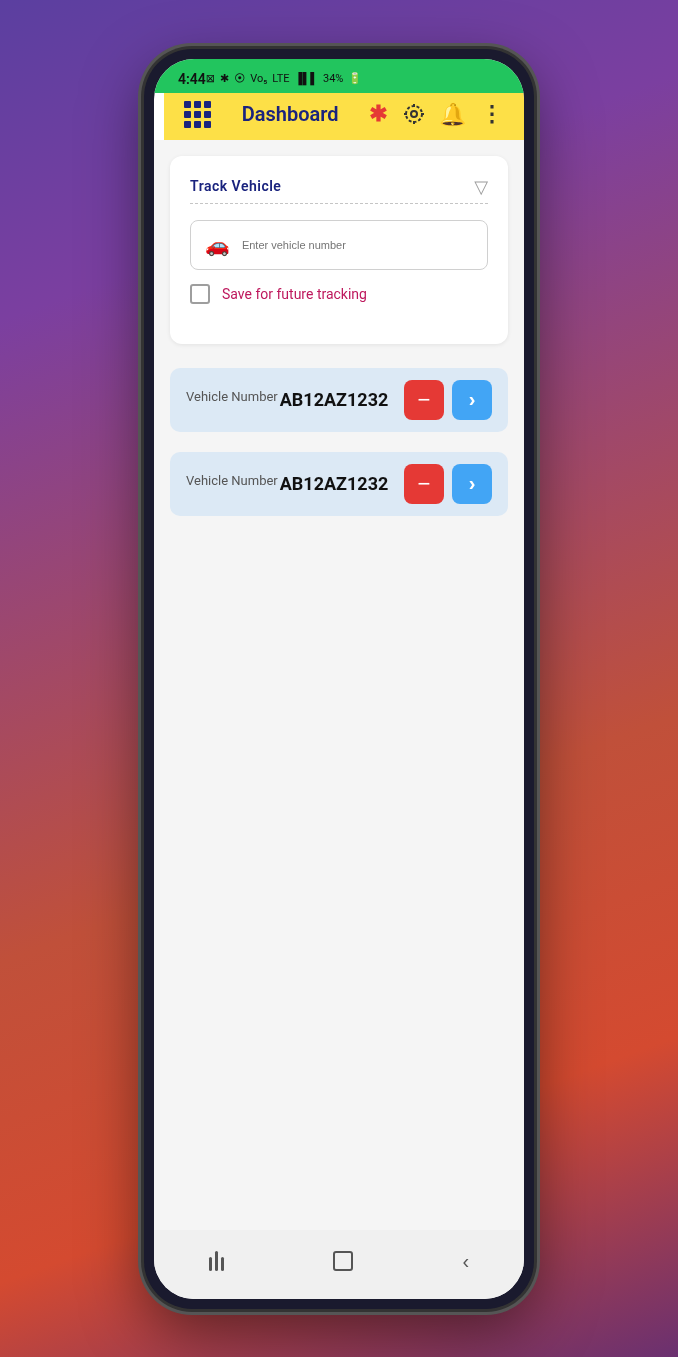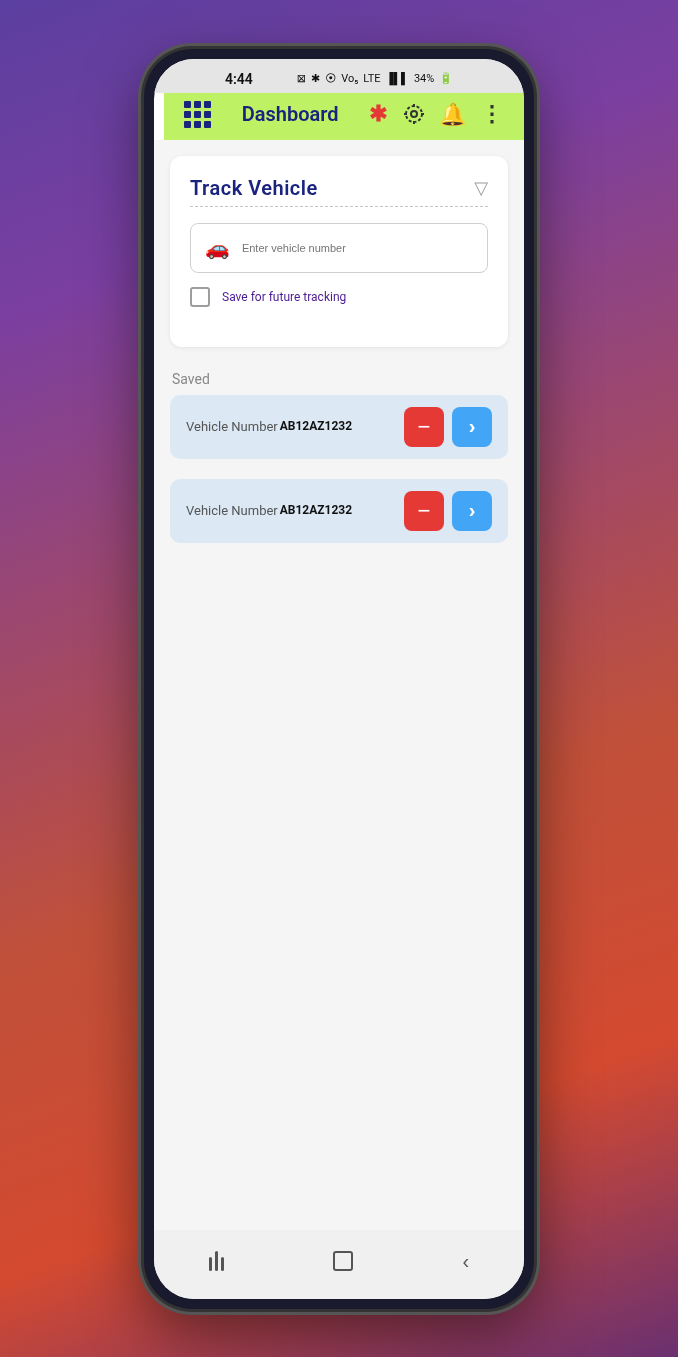--- a/index.html
+++ b/index.html
@@ -44,27 +44,26 @@
       bottom: 10px;
       background: #ffffff;
       border-radius: 40px;
       overflow: hidden;
       display: flex;
       flex-direction: column;
     }
 
     
     .status-bar {
-      background: #e5e5e5;
+      background: #22c55e;
       padding: 12px 24px 6px;
       display: flex;
       align-items: center;
-      justify-content: center;
+      justify-content: flex-start;
       flex-shrink: 0;
-      gap: 44px;
     }
 
     .status-time {
       font-size: 14px;
       font-weight: 600;
       color: #111;
     }
 
     .status-icons {
       display: flex;
@@ -73,21 +72,21 @@
       font-size: 11px;
       color: #111;
     }
 
     .status-icons span {
       font-size: 11px;
     }
 
     
     .top-nav {
-      background: #bef264;
+      background: #fde047;
       padding: 8px 20px 12px;
       display: flex;
       align-items: center;
       justify-content: space-between;
       flex-shrink: 0;
       margin-left: 10px;
     }
 
     .nav-grid-icon {
       display: grid;
@@ -164,21 +163,21 @@
     }
 
     .card-header {
       display: flex;
       align-items: center;
       justify-content: space-between;
       margin-bottom: 6px;
     }
 
     .card-title {
-      font-size: 20px;
+      font-size: 14px;
       font-weight: 600;
       color: #1a237e;
       letter-spacing: 0.5px;
     }
 
     .chevron-down {
       color: #9e9e9e;
       font-size: 18px;
     }
 
@@ -226,22 +225,22 @@
       width: 20px;
       height: 20px;
       border: 2px solid #9e9e9e;
       border-radius: 3px;
       background: #fff;
       flex-shrink: 0;
       cursor: pointer;
     }
 
     .checkbox-label {
-      font-size: 12px;
-      color: #4c1d95;
+      font-size: 14px;
+      color: #be185d;
     }
 
     
     .track-btn {
       width: 100%;
       background: #1a237e;
       color: #ffffff;
       border: none;
       border-radius: 30px;
       padding: 16px;
@@ -277,21 +276,21 @@
       flex-direction: row;
       gap: 2px;
     }
 
     .vehicle-label {
       font-size: 13px;
       color: #555;
     }
 
     .vehicle-number {
-      font-size: 12px;
+      font-size: 18px;
       font-weight: 700;
       color: #111;
     }
 
     .item-actions {
       display: flex;
       gap: 8px;
     }
 
     .btn-minus {
@@ -443,21 +442,20 @@
         </div>
 
         <div class="checkbox-row">
           <div class="custom-checkbox"></div>
           <span class="checkbox-label">Save for future tracking</span>
         </div>
 
       </div>
 
       <div>
-        <div class="section-label">Saved</div>
         <div class="vehicle-item">
           <div class="vehicle-info">
             <span class="vehicle-label">Vehicle Number</span>
             <span class="vehicle-number">AB12AZ1232</span>
           </div>
           <div class="item-actions">
             <button class="btn-minus">−</button>
             <button class="btn-go">›</button>
           </div>
         </div>

